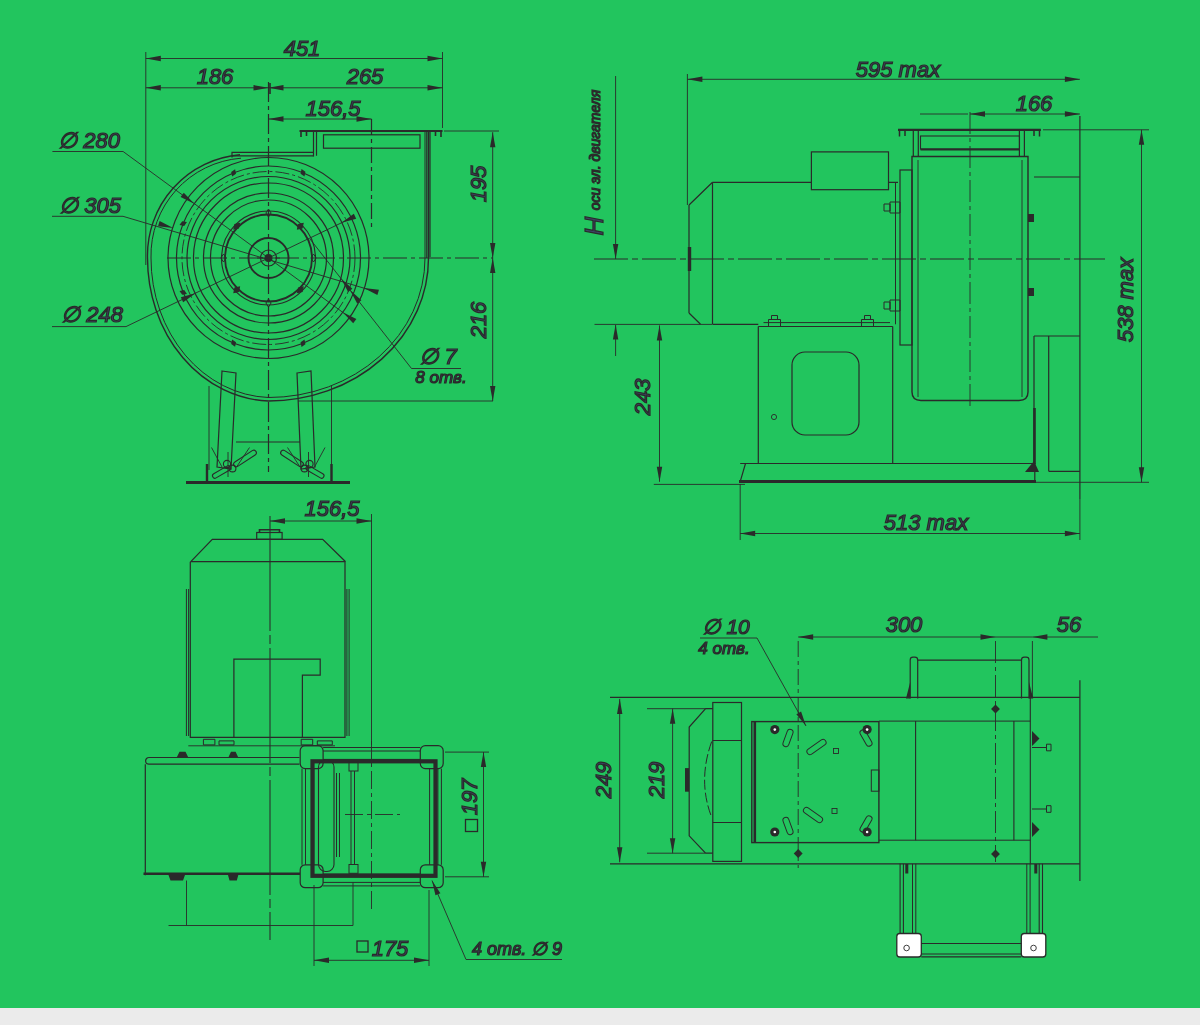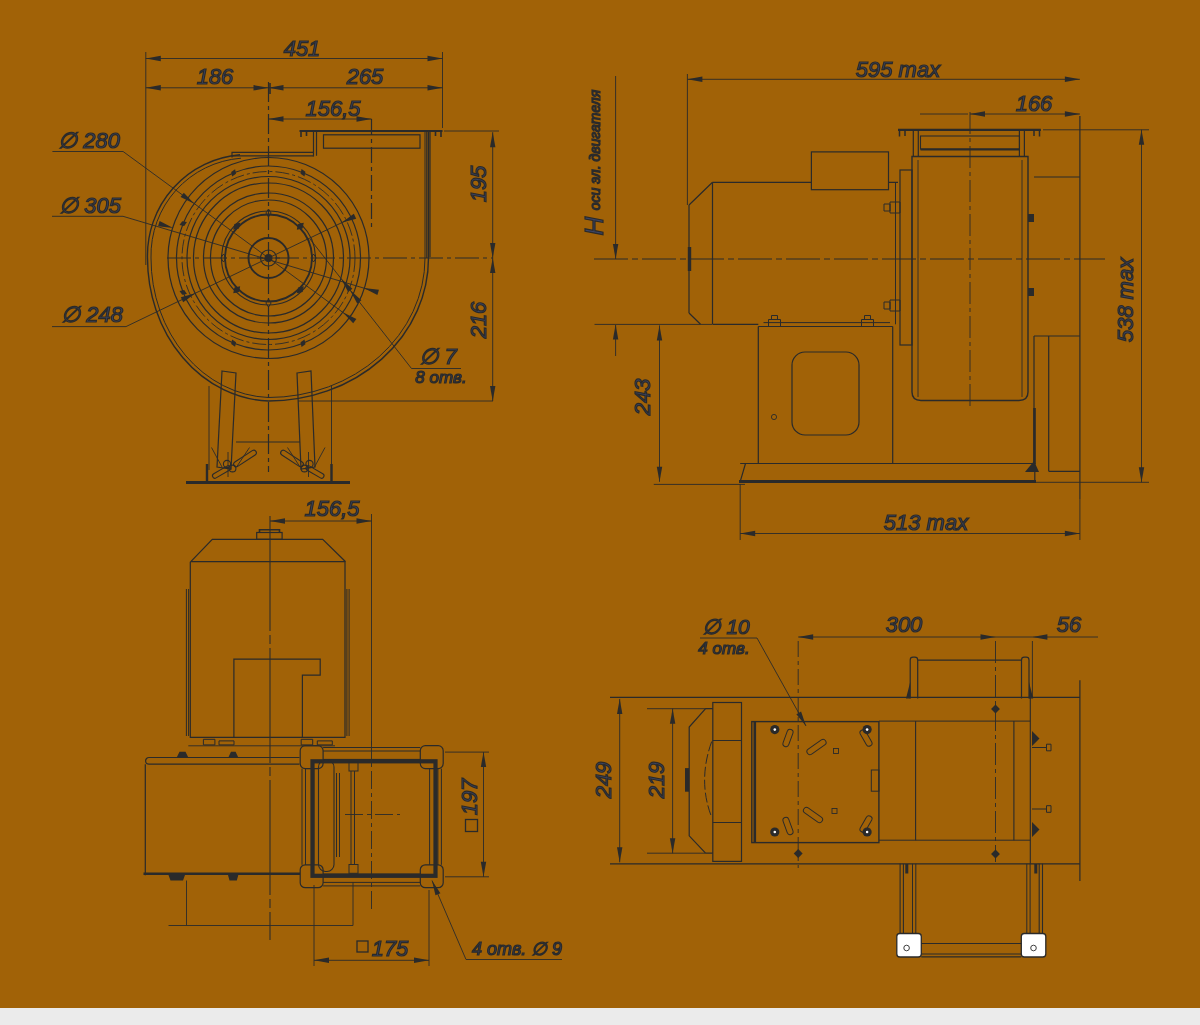--- a/index.html
+++ b/index.html
@@ -1,16 +1,16 @@
 <!DOCTYPE html>
 <html><head>
 <meta charset="utf-8">
 <style>
   html,body{margin:0;padding:0;background:#ffffff;}
-  .wrap{position:relative;width:1200px;height:1025px;background:#a16207;overflow:hidden;}
+  .wrap{position:relative;width:1200px;height:1025px;background:#22c55e;overflow:hidden;}
   svg{position:absolute;left:0;top:0;}
   text{font-family:"Liberation Sans",sans-serif;font-style:italic;fill:#3c4566;}
 </style>
 </head>
 <body>
 <div class="wrap">
 <svg width="1200" height="1025" viewBox="0 0 1200 1025">
 <defs>
 
   <path id="aL" d="M0,0 L15,-2.7 L15,2.7 Z"></path>

